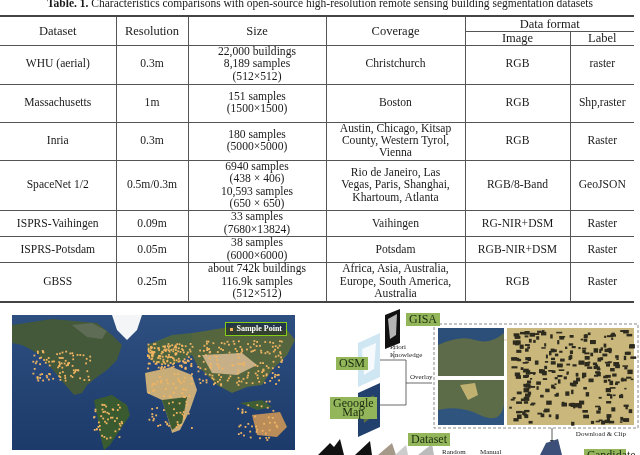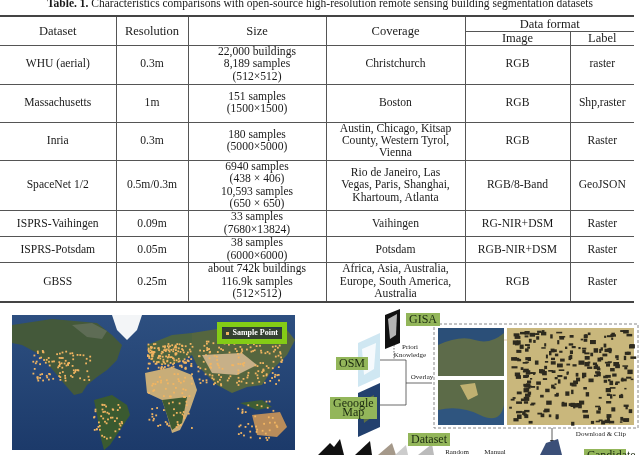--- a/index.html
+++ b/index.html
@@ -16,30 +16,30 @@
   table.ds tr > *:first-child { border-left:none; }
   table.ds tr > *:last-child { border-right:none; }
   .hdr th { font-size:12.5px; }
   .hdr2 th { height:13px; }
 
   
   .map { position:absolute; left:12px; top:315px; width:283px; height:135px; overflow:hidden;
          background:#1f3f6e; }
   .map svg { display:block; }
   .legend { position:absolute; right:8px; top:7px; background:rgba(30,40,40,0.6);
-            border:5px solid #84cc16; color:#fff; font-size:8px; font-weight:bold;
+            border:1px solid #84cc16; color:#fff; font-size:8px; font-weight:bold;
             padding:1px 4px; line-height:10px; }
   .legend .dot { display:inline-block; width:3px; height:3px; background:#f2b561;
                  vertical-align:middle; margin-right:3px; }
 
   
   .diagram { position:absolute; left:300px; top:305px; width:340px; height:150px; overflow:hidden; }
   .glabel { position:absolute; background:#93b65a; color:#1b2a10; font-size:12px;
             text-align:center; line-height:9px; padding:2px 3px; }
-  .txt { position:absolute; font-size:7px; color:#222; line-height:8px; text-align:center; }
+  .txt { position:absolute; font-size:7px; color:#222; line-height:8px; text-align:left; }
 </style>
 </head>
 <body>
 
 <div class="caption"><b>Table. 1.</b><span> Characteristics comparisons with open-source high-resolution remote sensing building segmentation datasets</span></div>
 
 <table class="ds">
   <colgroup>
     <col style="width:116px">
       <col style="width:72px">

